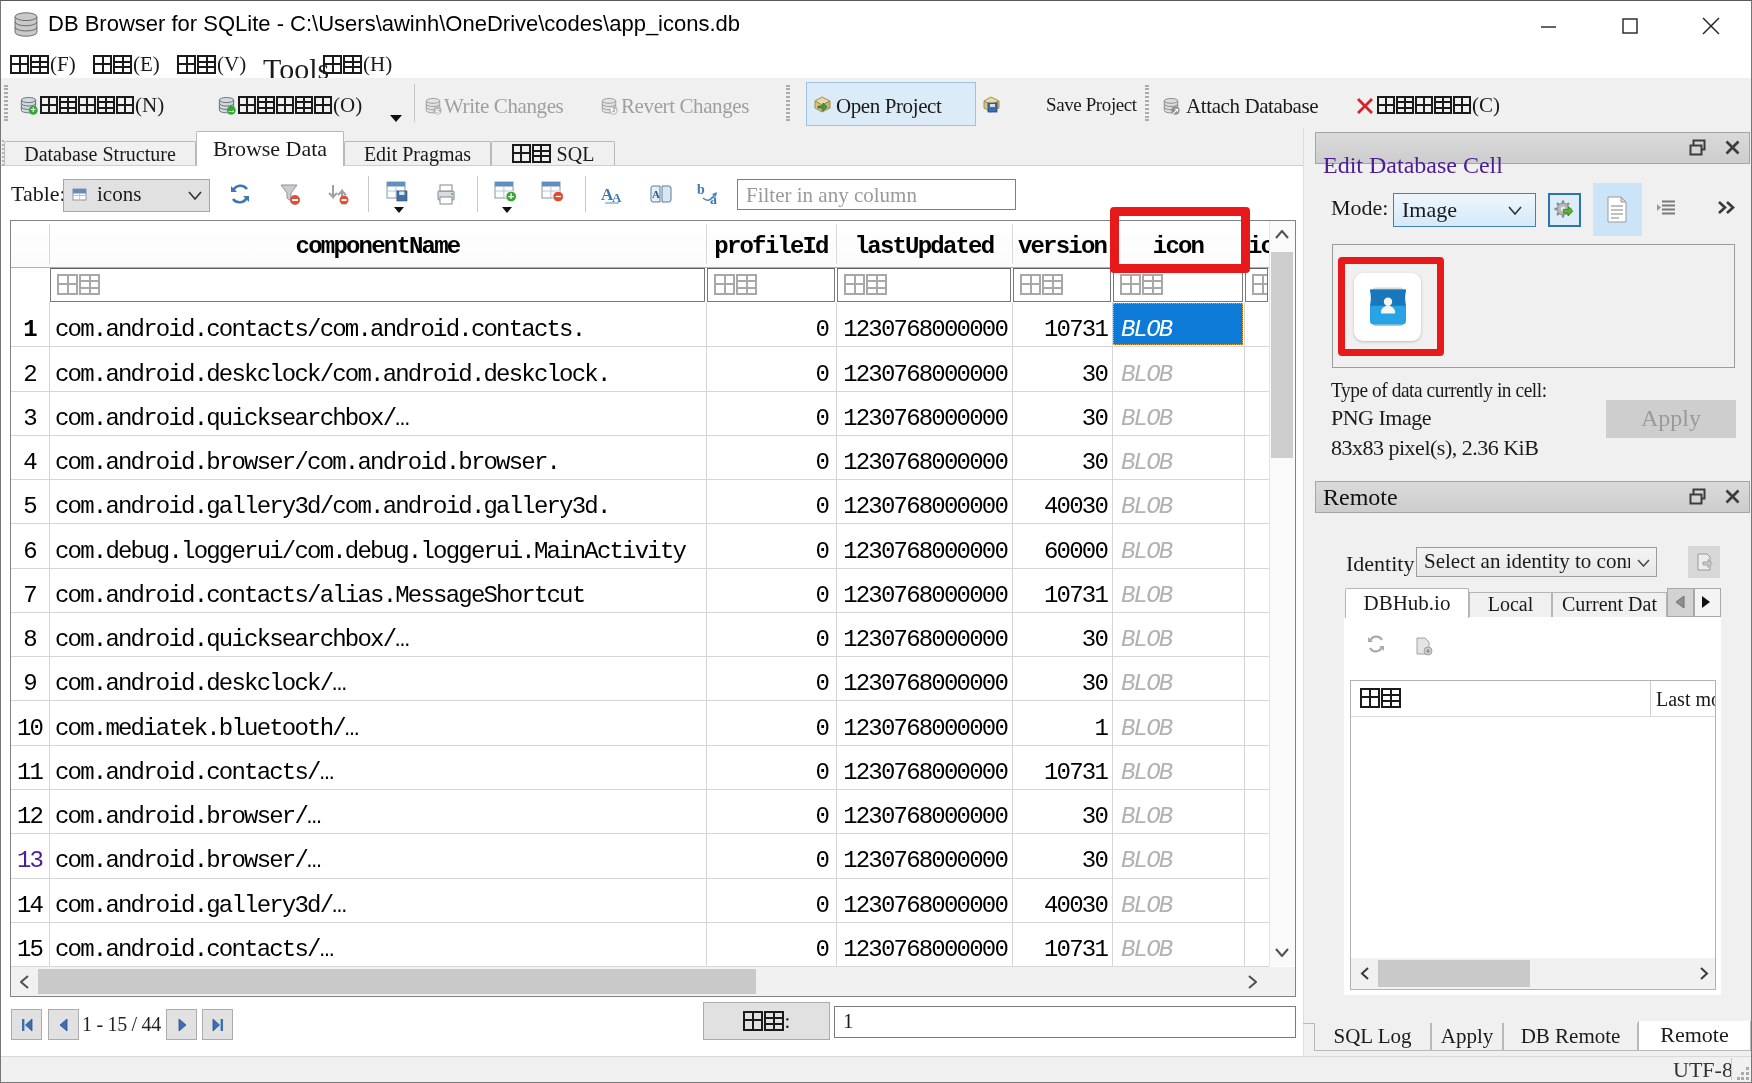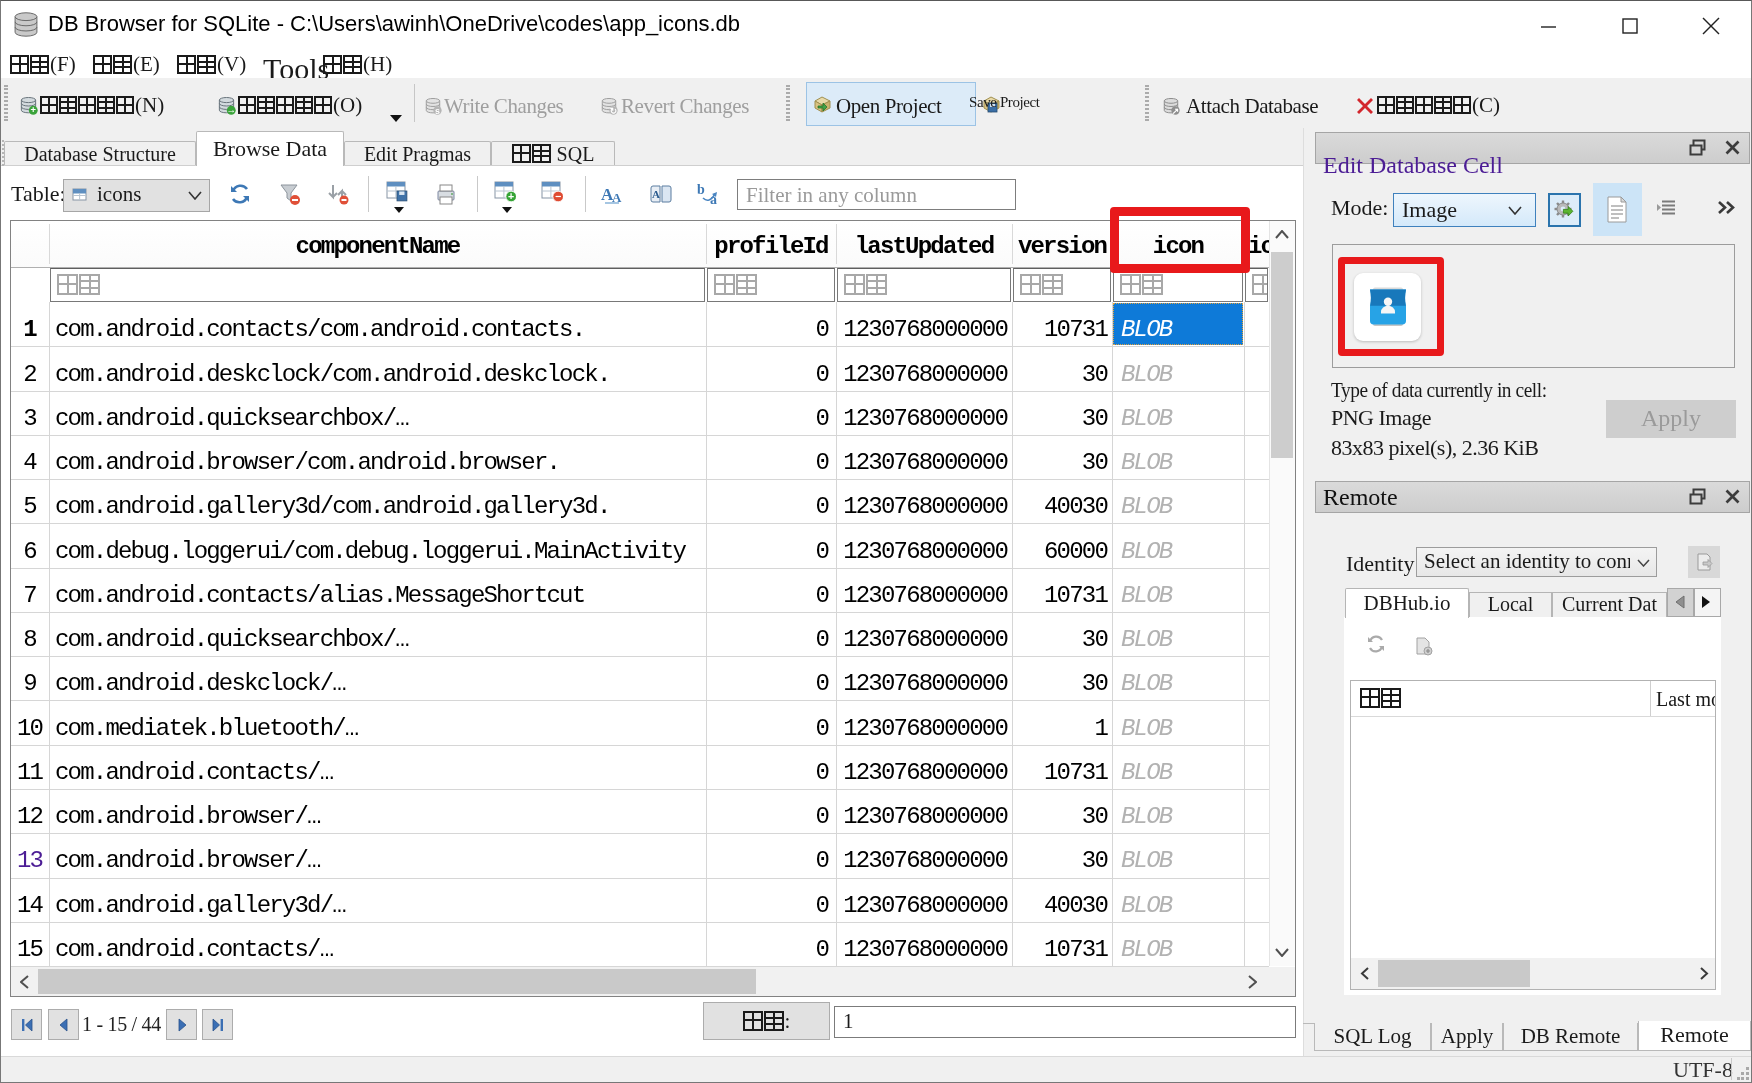--- a/index.html
+++ b/index.html
@@ -92,21 +92,21 @@
     <path d="M8,12 h5 v-3 l4,4 -4,4 v-3 h-5 Z" fill="#43a047" stroke="#1d6f22" stroke-width="0.7" transform="translate(-3,-1)"></path>
   </svg>
 <div class="ab ser" style="left:836px;top:94px;font-size:21px;letter-spacing:-0.4px">Open Project</div>
 <svg style="position:absolute;left:982px;top:95px" width="19" height="19" viewBox="0 0 19 19">
     <path d="M2,6 L9,2 L17,6 L9,10 Z" fill="#e8d9a8" stroke="#a08f4f"></path>
     <path d="M2,6 v7 l7,4 v-7 Z" fill="#d9c282" stroke="#a08f4f"></path>
     <path d="M17,6 v7 l-8,4 v-7 Z" fill="#c9b26d" stroke="#a08f4f"></path>
     <rect x="6" y="8" width="9" height="9" fill="#3a6ea5" stroke="#274b70" stroke-width="0.8"></rect>
     <rect x="8" y="9" width="5" height="3" fill="#cfe0ef"></rect>
   </svg>
-<div class="ab ser" style="left:969px;top:94px;font-size:15px;letter-spacing:-0.4px">Save Project</div>
+<div class="ab ser" style="left:1046px;top:94px;font-size:19px;letter-spacing:-0.4px">Save Project</div>
 <div class="ab" style="left:1145px;top:85px;width:3px;height:36px;border-left:2px dotted #ababab;border-right:2px dotted #ababab"></div>
 <svg style="position:absolute;left:1163px;top:98px" width="18" height="18" viewBox="0 0 18 18">
     <path d="M1.28,2.88 v9.6 a6.72,2.4 0 0 0 13.44,0 v-9.6" fill="#dcdcdc" stroke="#8e8e8e" stroke-width="1"></path>
     <ellipse cx="8.0" cy="2.88" rx="6.72" ry="2.4" fill="#dcdcdc" stroke="#8e8e8e" stroke-width="1"></ellipse>
     <path d="M1.28,6.08 a6.72,2.4 0 0 0 13.44,0" fill="none" stroke="#8e8e8e" stroke-width="1"></path>
     <path d="M1.28,9.28 a6.72,2.4 0 0 0 13.44,0" fill="none" stroke="#8e8e8e" stroke-width="1"></path>
     <circle cx="12.48" cy="12.48" r="4.16" fill="#8e8e8e"></circle>
     <text x="12.48" y="15.68" font-size="8.8" fill="#fff" text-anchor="middle" font-family="Liberation Sans,sans-serif" font-weight="bold">↗</text>
   </svg>
 <div class="ab ser" style="left:1186px;top:94px;font-size:21px;letter-spacing:-0.4px">Attach Database</div>

